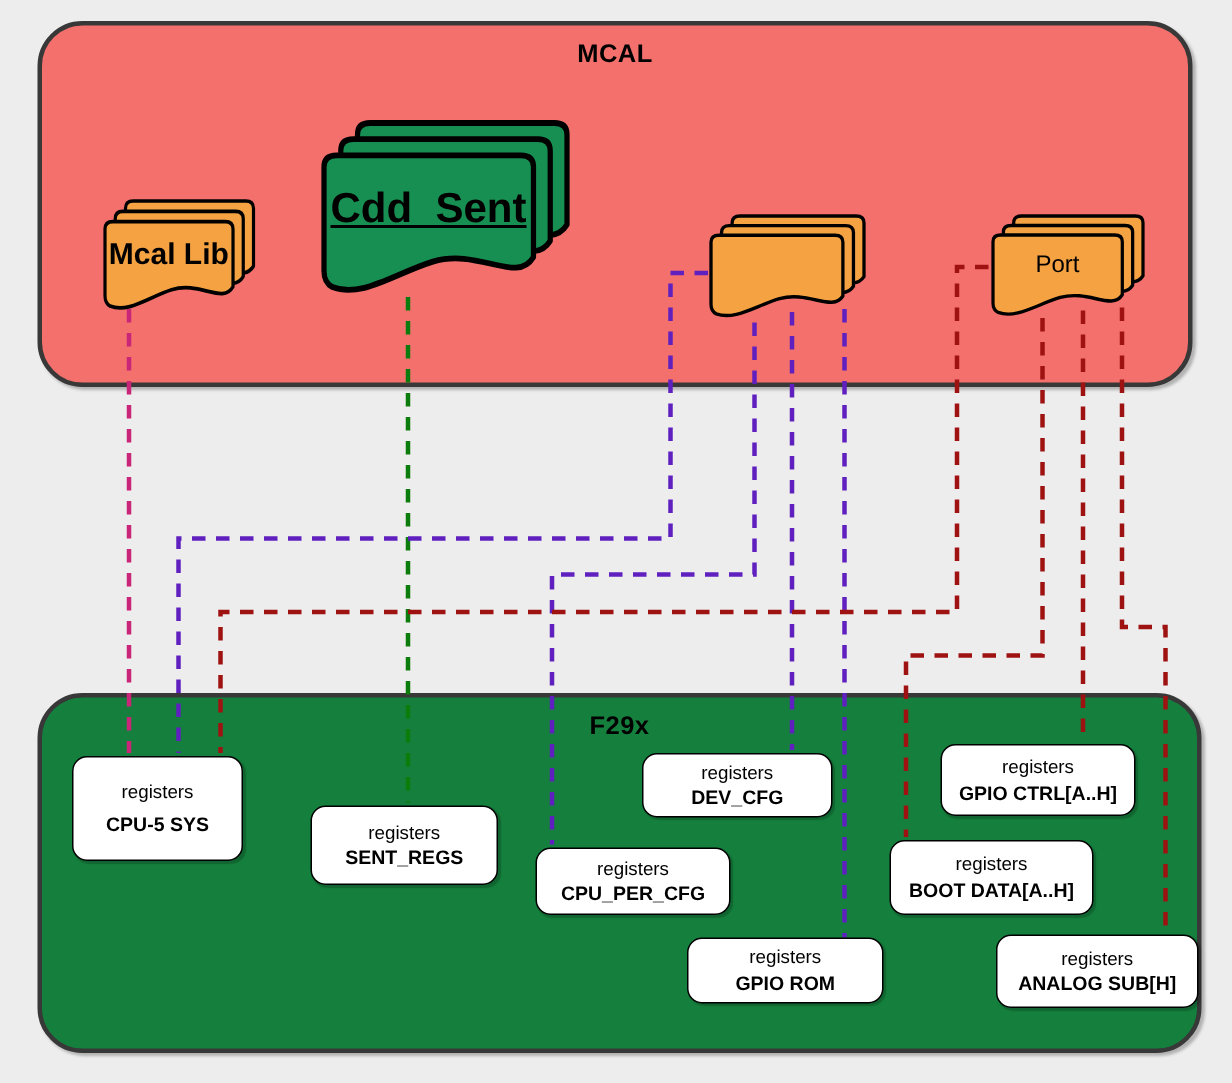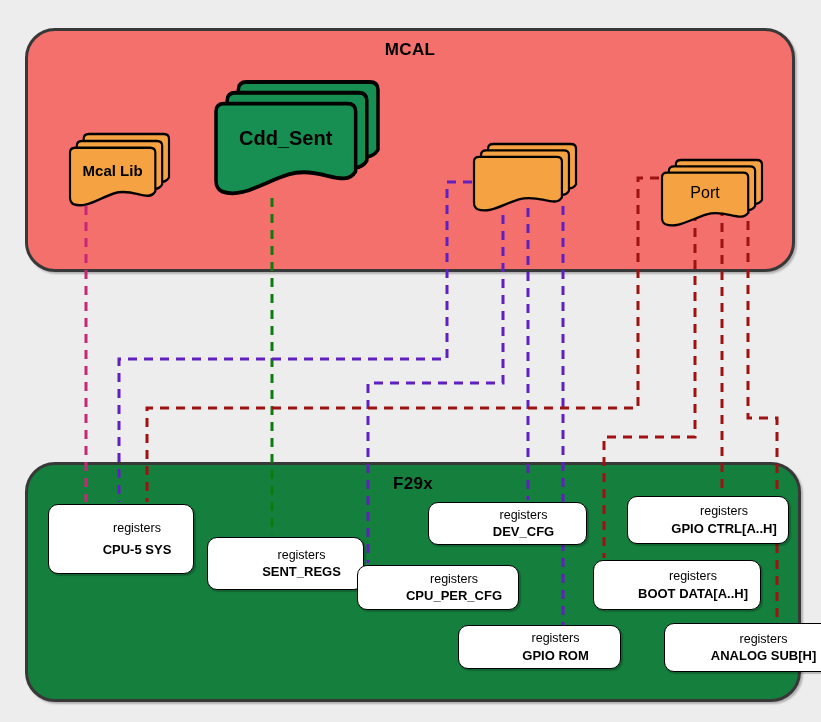--- a/index.html
+++ b/index.html
@@ -5,49 +5,49 @@
   html,body{margin:0;padding:0;background:#ededed;}
   .canvas{
     position:relative;width:821px;height:722px;overflow:hidden;
     background:#ededed;
     font-family:"Liberation Sans", sans-serif;
     color:#000;
   }
   
   .big-box{position:absolute;border:3px solid #383838;border-radius:30px;
     box-shadow:2px 2px 2px rgba(0,0,0,0.25);}
-  .mcal-box{left:25px;top:14px;width:764px;height:238px;background:#f4706c;margin-top:14px;}
+  .mcal-box{left:25px;top:14px;width:764px;height:238px;background:#f4706c;}
   .f29x-box{left:25px;top:462px;width:770px;height:234px;background:#15803d;}
   .big-title{position:absolute;top:9px;left:0;width:100%;text-align:center;
     font-size:17px;font-weight:bold;letter-spacing:.3px;}
   
   .wires{position:absolute;left:0;top:0;width:821px;height:722px;pointer-events:none;}
   .wires path{fill:none;stroke-width:3;stroke-dasharray:9 7;}
   .w-magenta{stroke:#c92579;}
   .w-green{stroke:#0c7c0c;}
   .w-purple{stroke:#6020c0;}
   .w-darkred{stroke:#9e1212;}
   
   .doc-icon{position:absolute;}
   .doc-icon svg{position:absolute;left:0;top:0;width:100%;height:100%;overflow:visible;}
   .doc-label{position:absolute;left:0;top:5%;width:86%;height:90%;
     display:flex;align-items:center;justify-content:center;
     font-weight:bold;text-align:center;pointer-events:none;}
   .icon-mcal-lib{left:70px;top:134px;width:99px;height:73px;}
-  .icon-mcal-lib .doc-label{font-size:15px;}
+  .icon-mcal-lib .doc-label{font-size:20px;}
   .icon-cdd-sent{left:216px;top:82px;width:162px;height:114px;}
-  .icon-cdd-sent .doc-label{font-size:20px;}
+  .icon-cdd-sent .doc-label{font-size:28px;text-decoration:underline;}
   .icon-mcu{left:474px;top:144px;width:102px;height:68px;}
   .icon-mcu .doc-label{font-size:15px;}
-  .icon-port{left:662px;top:160px;width:100px;height:67px;}
+  .icon-port{left:662px;top:144px;width:100px;height:67px;}
   .icon-port .doc-label{font-size:16px;font-weight:normal;}
   
   .reg-box{position:absolute;background:#ffffff;border:1.5px solid #000;
     border-radius:10px;display:flex;flex-direction:column;align-items:center;
-    justify-content:center;gap:4px;box-shadow:1.5px 1.5px 1px rgba(0,0,0,0.22);padding-left:32px;}
+    justify-content:center;gap:4px;box-shadow:1.5px 1.5px 1px rgba(0,0,0,0.22);}
   .reg-sub{font-size:12.5px;line-height:1;}
   .reg-name{font-size:13px;font-weight:bold;line-height:1;white-space:nowrap;}
   .reg-cpu0{left:48px;top:504px;width:112px;height:68px;gap:8px;}
   .reg-sent{left:207px;top:537px;width:123px;height:51px;}
   .reg-cpuper{left:357px;top:565px;width:128px;height:43px;}
   .reg-dev{left:428px;top:502px;width:125px;height:41px;}
   .reg-boot{left:458px;top:625px;width:129px;height:42px;}
   .reg-gpioctrl{left:627px;top:496px;width:128px;height:46px;}
   .reg-gpiodata{left:593px;top:560px;width:134px;height:48px;}
   .reg-analog{left:664px;top:623px;width:133px;height:47px;}

